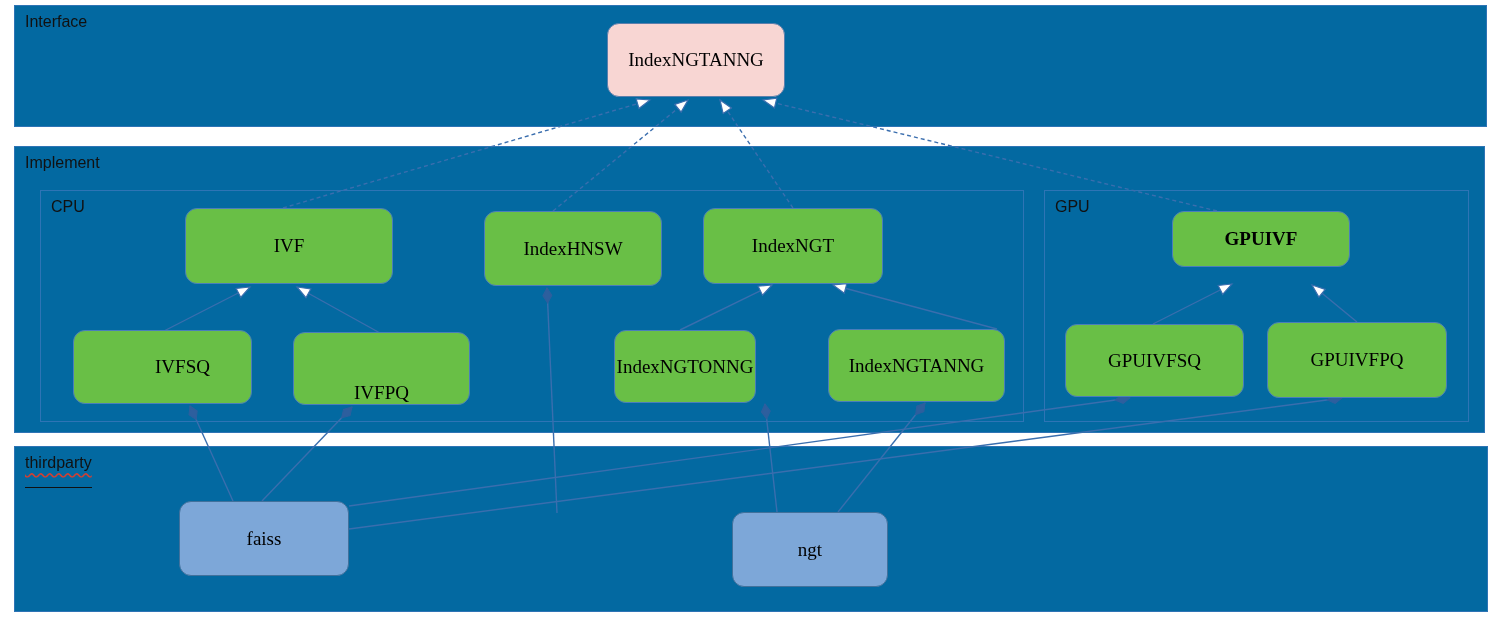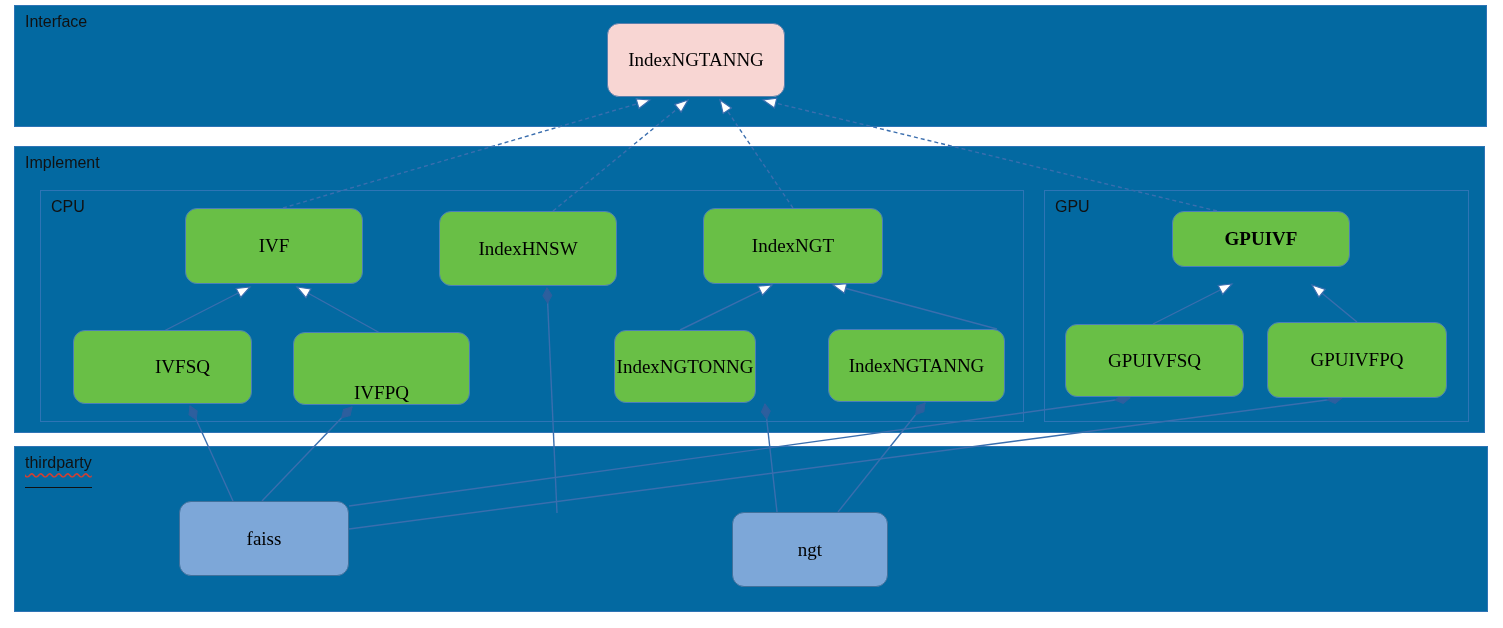--- a/index.html
+++ b/index.html
@@ -117,25 +117,25 @@
       <line x1="777" y1="512" x2="765" y2="404" class="composition" marker-end="url(#m-diamond)"></line>
       <line x1="838" y1="512" x2="925" y2="403" class="composition" marker-end="url(#m-diamond)"></line>
       <line x1="349" y1="506" x2="1130" y2="398" class="composition" marker-end="url(#m-diamond)"></line>
       <line x1="349" y1="529" x2="1342" y2="398" class="composition" marker-end="url(#m-diamond)"></line>
     </svg>
 
   <div class="node iface" style="left:607px;top:23px;width:178px;height:74px;">
     <span>IndexNGTANNG</span>
   </div>
 
-  <div class="node impl" style="left:185px;top:208px;width:178px;height:76px;">
+  <div class="node impl" style="left:185px;top:208px;width:208px;height:76px;">
     <span>IVF</span>
   </div>
 
-  <div class="node impl" style="left:439px;top:211px;width:178px;height:75px;">
+  <div class="node impl" style="left:484px;top:211px;width:178px;height:75px;">
     <span>IndexHNSW</span>
   </div>
 
   <div class="node impl" style="left:703px;top:208px;width:180px;height:76px;">
     <span>IndexNGT</span>
   </div>
 
   <div class="node impl" style="left:73px;top:330px;width:179px;height:74px;padding-left:40px;">
     <span>IVFSQ</span>
   </div>

